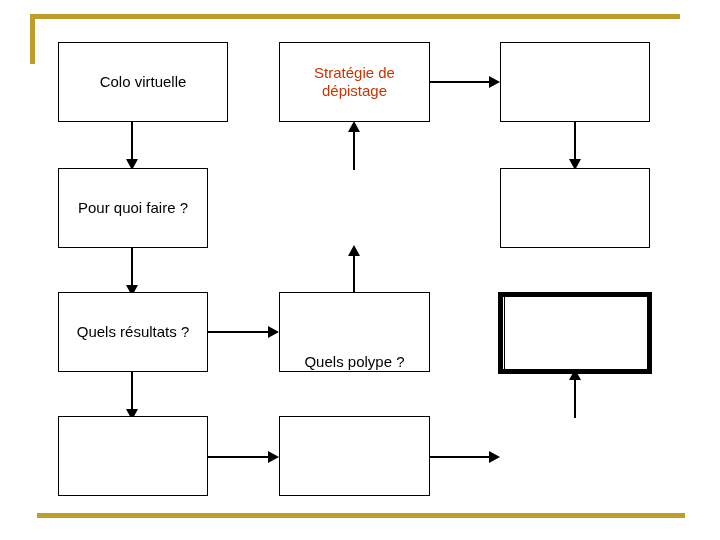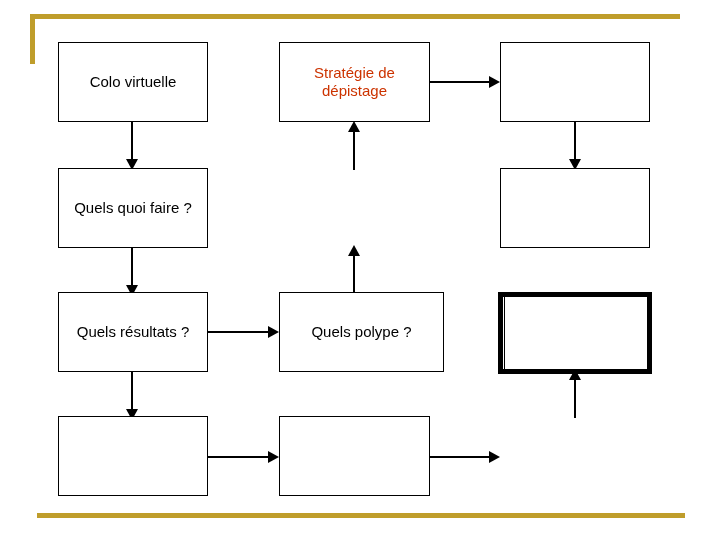--- a/index.html
+++ b/index.html
@@ -136,46 +136,46 @@
 
   <div class="conn-h" style="left:208px; top:456px; width:62px;"></div>
   <div class="arrow arrow-right" style="left:268px; top:451px;"></div>
 
   <div class="conn-h" style="left:430px; top:456px; width:62px;"></div>
   <div class="arrow arrow-right" style="left:489px; top:451px;"></div>
 
   <div class="conn-v" style="left:574px; top:378px; height:40px;"></div>
   <div class="arrow arrow-up" style="left:569px; top:369px;"></div>
 
-  <div class="node" style="left:58px; top:42px; width:150px; height:80px;">
+  <div class="node" style="left:58px; top:42px; width:170px; height:80px;">
     <span class="node-label txt-black">Colo virtuelle</span>
   </div>
 
   <div class="node" style="left:279px; top:42px; width:151px; height:80px;">
     <span class="node-label txt-red">Stratégie de dépistage</span>
   </div>
 
   <div class="node" style="left:500px; top:42px; width:150px; height:80px;">
     <span class="node-label txt-black"></span>
   </div>
 
   <div class="node" style="left:58px; top:168px; width:150px; height:80px;">
-    <span class="node-label txt-black">Quels quoi faire ?</span>
+    <span class="node-label txt-black">Pour quoi faire ?</span>
   </div>
 
 
   <div class="node" style="left:500px; top:168px; width:150px; height:80px;">
     <span class="node-label txt-black"></span>
   </div>
 
   <div class="node" style="left:58px; top:292px; width:150px; height:80px;">
     <span class="node-label txt-black">Quels résultats ?</span>
   </div>
 
-  <div class="node" style="left:279px; top:292px; width:165px; height:80px;">
+  <div class="node" style="left:279px; top:292px; width:151px; height:80px;align-items:flex-end;">
     <span class="node-label txt-black">Quels polype ?</span>
   </div>
 
   <div class="node thick" style="left:498px; top:292px; width:154px; height:82px;">
     <span class="node-label txt-black"></span>
   </div>
 
   <div class="node" style="left:58px; top:416px; width:150px; height:80px;">
     <span class="node-label txt-black"></span>
   </div>

